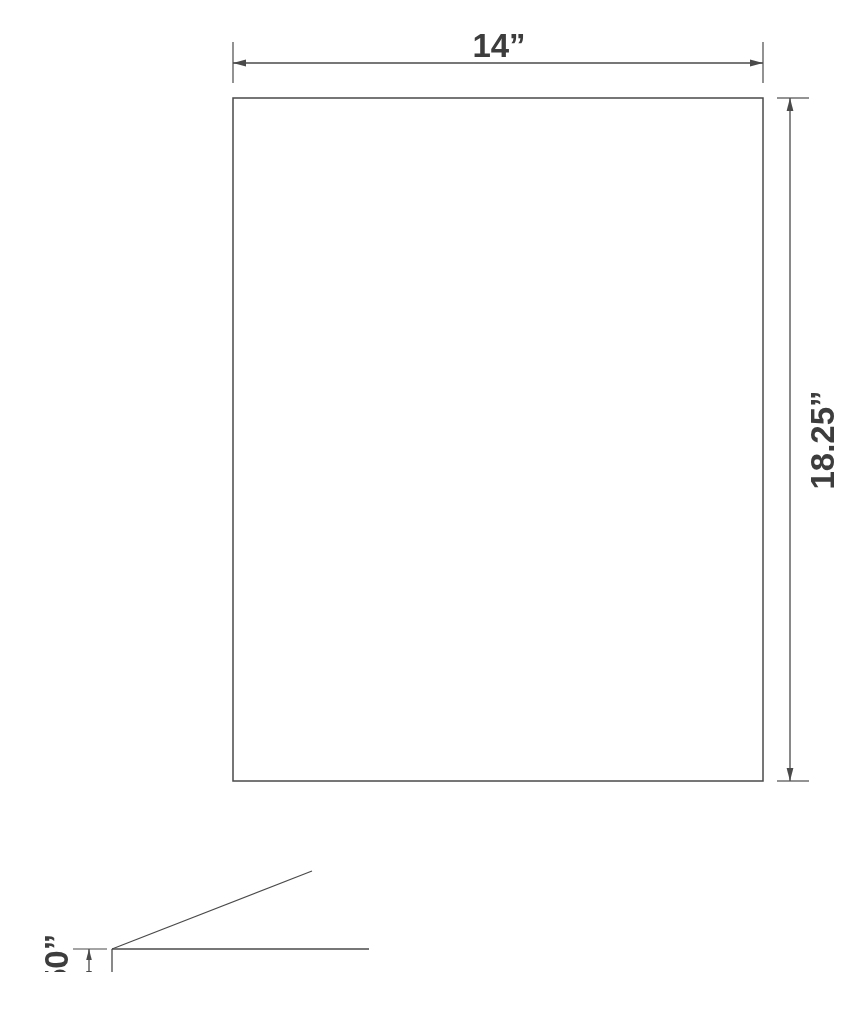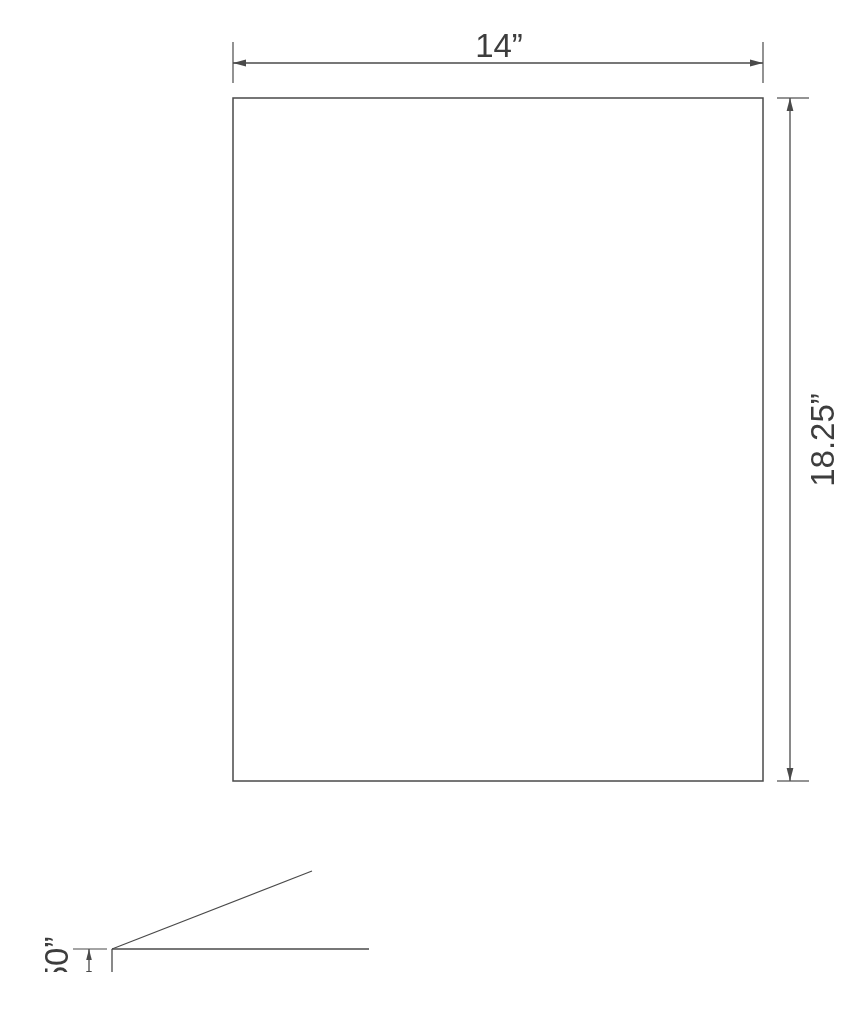--- a/index.html
+++ b/index.html
@@ -11,20 +11,21 @@
     width: 866px;
     height: 1024px;
     font-family: "Liberation Sans", sans-serif;
   }
   .canvas {
     position: relative;
     width: 866px;
     height: 972px;
     background: var(--bg-color, #ffffff);
     overflow: hidden;
+    font-weight: bold;
   }
   svg .stroke-line {
     stroke: var(--line-color, #4a4a4a);
     fill: none;
   }
   svg .arrowhead {
     fill: var(--line-color, #4a4a4a);
     stroke: none;
   }
   svg .dim-label {

